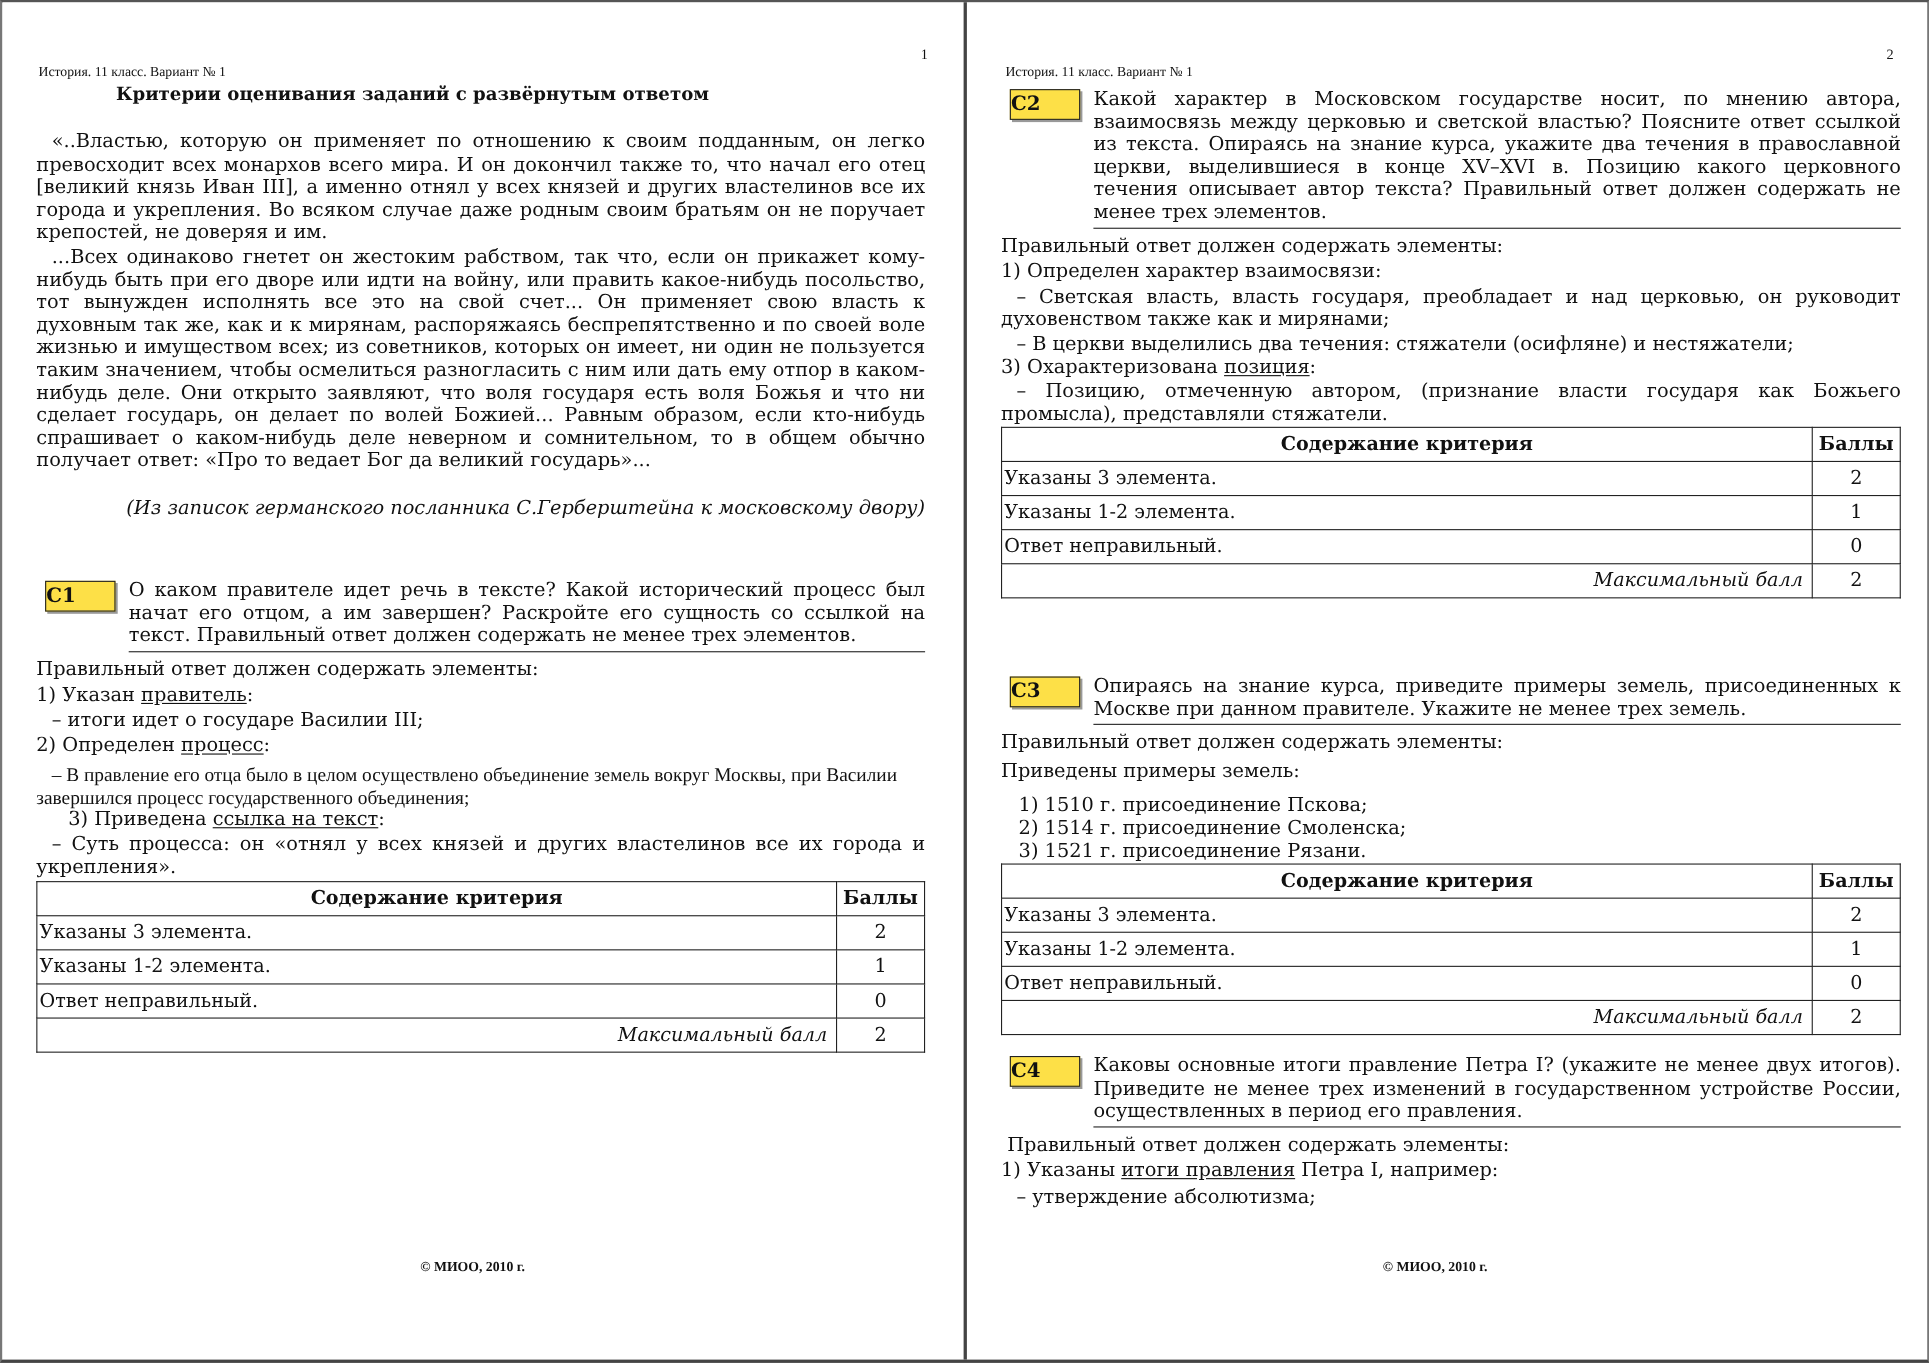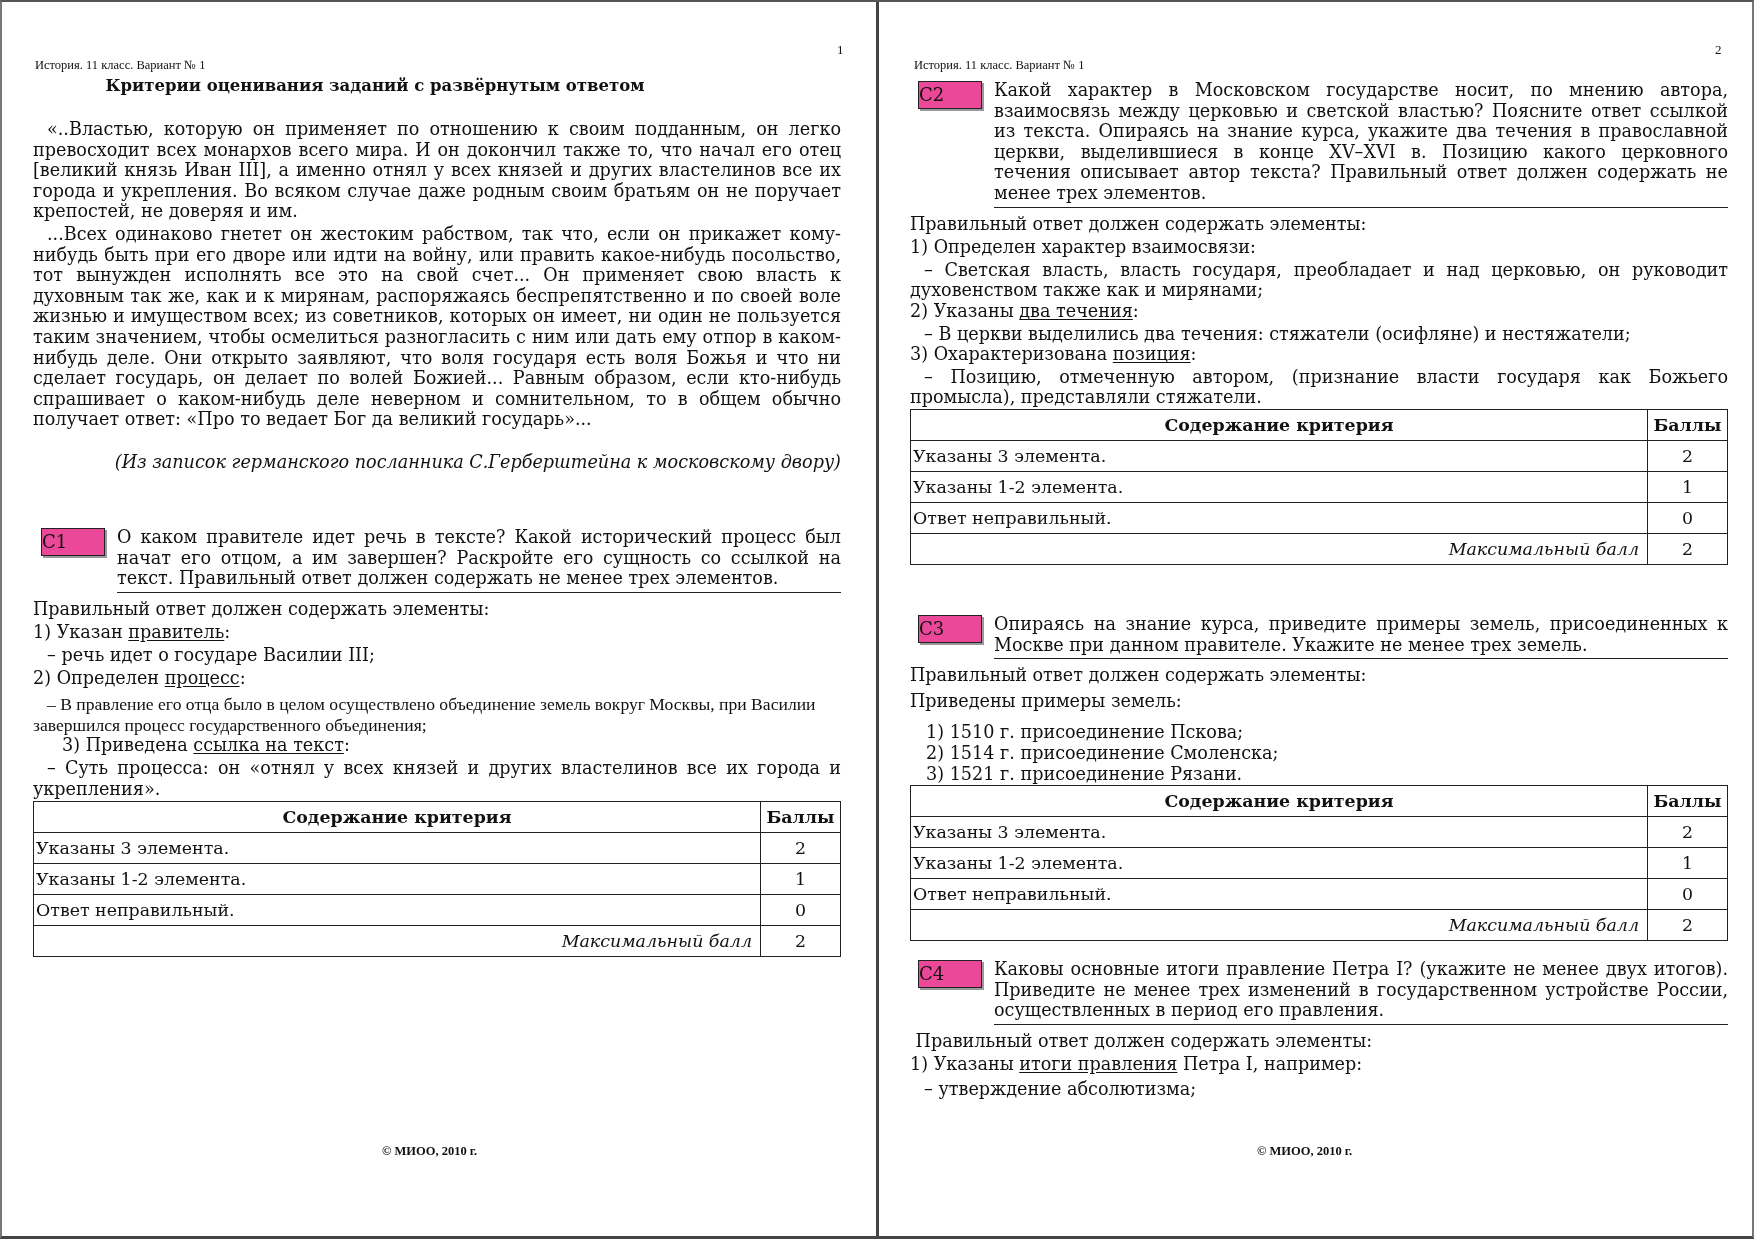--- a/index.html
+++ b/index.html
@@ -31,21 +31,21 @@
 
   .quote { text-align: justify; text-align-last: left; }
   .quote p { text-indent: 14px; }
   .source { text-align: right; font-style: italic; margin-top: 22px; padding-right: 0; }
 
   .task { position: relative; padding-left: 84px; text-align: justify; text-align-last: left; }
   .task-body { padding-bottom: 3px; border-bottom: 1.5px solid #222; padding-right: 0; }
   .task-tag {
     position: absolute; left: 8px; top: 1px; width: 64px; height: 28px;
     border: 1.5px solid #222; box-shadow: 2px 2px 0 #999;
-    font-weight: normal; font-size: 18px; text-align: center; line-height: 25px; background: #ec4899;
+    font-weight: bold; font-size: 18px; text-align: center; line-height: 25px; background: #fde047;
   }
   .lead { margin-top: 6px; }
   .ans-line { }
   .ans-line.indent { padding-left: 14px; }
   .ans-line.indent2 { padding-left: 16px; }
   .u { text-decoration: underline; text-underline-offset: 2px; }
 
   table.crit { border-collapse: collapse; width: 100%; font-size: 17.4px; }
   table.crit td, table.crit th { border: 1.5px solid #222; height: 31px; padding: 0 2px; }
   table.crit th { font-weight: bold; }
@@ -70,21 +70,21 @@
       <div class="source">(Из записок германского посланника С.Герберштейна к московскому двору)</div>
     </div>
 
     <div class="content" style="top:525px;">
       <div class="task">
         <div class="task-tag">C1</div>
         <div class="task-body">О каком правителе идет речь в тексте? Какой исторический процесс был начат его отцом, а им завершен? Раскройте его сущность со ссылкой на текст. Правильный ответ должен содержать не менее трех элементов.</div>
       </div>
       <div class="lead">Правильный ответ должен содержать элементы:</div>
       <div class="ans-line" style="margin-top:3px;"><span>1) Указан </span><span class="u">правитель</span><span>:</span></div>
-      <div class="ans-line indent" style="margin-top:2px;">– речь идет о государе Василии III;</div>
+      <div class="ans-line indent" style="margin-top:2px;">– итоги идет о государе Василии III;</div>
       <div class="ans-line" style="margin-top:2px;"><span>2) Определен </span><span class="u">процесс</span><span>:</span></div>
       <div class="ans-line indent" style="margin-top:6px; text-indent:0; padding-left:0;font-family:Liberation Serif, serif;"><span style="padding-left:14px;">– В правление его отца было в целом осуществлено объединение земель вокруг Москвы, при Василии завершился процесс государственного объединения;</span></div>
       <div class="ans-line" style="margin-top:0px;margin-left:29px;"><span>3) Приведена </span><span class="u">ссылка на текст</span><span>:</span></div>
       <div class="ans-line" style="margin-top:2px; text-align:justify;"><span style="padding-left:14px;">– Суть процесса: он «отнял у всех князей и других властелинов все их города и укрепления».</span></div>
 
       <table class="crit" style="margin-top:2px;">
         <tbody>
             <tr>
           <th>Содержание критерия</th>
           <th class="score">Баллы</th>
@@ -117,21 +117,20 @@
     <div class="page-num">2</div>
 
     <div class="content" style="top:78px;">
       <div class="task">
         <div class="task-tag">C2</div>
         <div class="task-body">Какой характер в Московском государстве носит, по мнению автора, взаимосвязь между церковью и светской властью? Поясните ответ ссылкой из текста. Опираясь на знание курса, укажите два течения в православной церкви, выделившиеся в конце XV–XVI в. Позицию какого церковного течения описывает автор текста? Правильный ответ должен содержать не менее трех элементов.</div>
       </div>
       <div class="lead">Правильный ответ должен содержать элементы:</div>
       <div class="ans-line" style="margin-top:3px;">1) Определен характер взаимосвязи:</div>
       <div class="ans-line" style="margin-top:2px; text-align:justify;"><span style="padding-left:14px;">– Светская власть, власть государя, преобладает и над церковью, он руководит духовенством также как и мирянами;</span></div>
-      <div class="ans-line"><span>2)  Указаны </span><span class="u">два течения</span><span>:</span></div>
       <div class="ans-line indent" style="margin-top:2px;">– В церкви выделились два течения: стяжатели (осифляне) и нестяжатели;</div>
       <div class="ans-line"><span>3) Охарактеризована </span><span class="u">позиция</span><span>:</span></div>
       <div class="ans-line" style="margin-top:2px; text-align:justify;"><span style="padding-left:14px;">– Позицию, отмеченную автором, (признание власти государя как Божьего промысла), представляли стяжатели.</span></div>
 
       <table class="crit" style="margin-top:1px;">
         <tbody>
             <tr>
           <th>Содержание критерия</th>
           <th class="score">Баллы</th>
         </tr>

